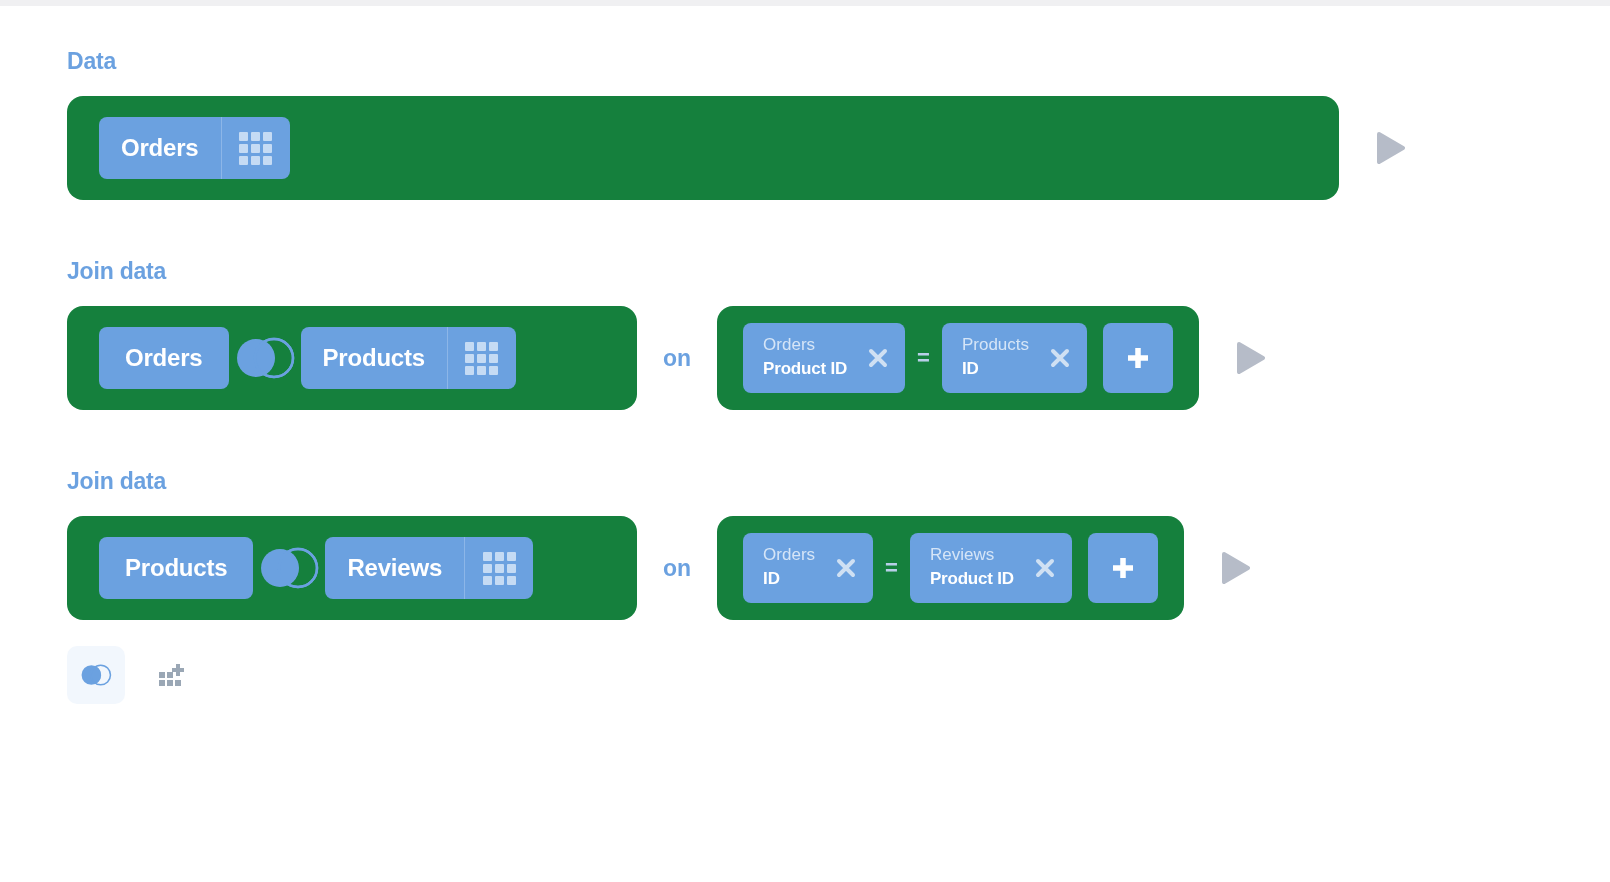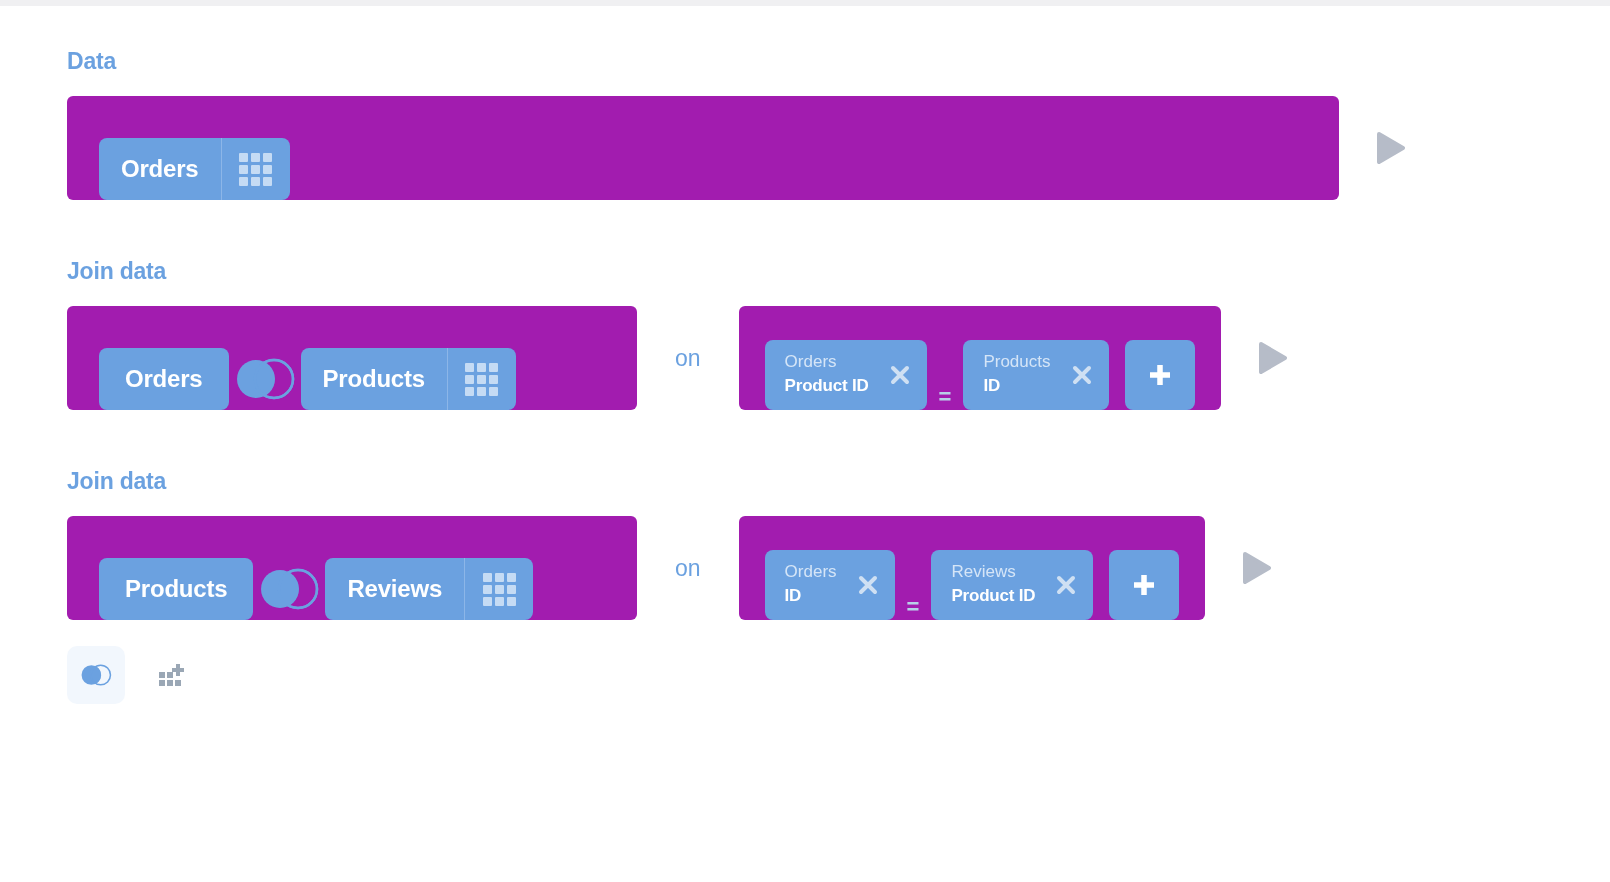--- a/index.html
+++ b/index.html
@@ -41,24 +41,24 @@
   }
 
   .step-body {
     display: flex;
     align-items: flex-start;
     padding-left: 55px;
     padding-right: 40px;
   }
 
   .panel {
-    background: #a21caf;
-    border-radius: 6px;
-    display: flex;
-    align-items: flex-end;
+    background: #15803d;
+    border-radius: 16px;
+    display: flex;
+    align-items: center;
   }
 
   
   .panel-source {
     min-height: 104px;
     padding: 0 30px 0 32px;
   }
   .panel-source.data-panel {
     width: 1272px;
     box-sizing: border-box;
@@ -124,22 +124,22 @@
     align-items: center;
     justify-content: center;
     width: 72px;
     height: 62px;
   }
 
   
   .on-word {
     color: #6ba1e0;
     font-size: 23px;
-    font-weight: normal;
-    margin: 0 38px;
+    font-weight: bold;
+    margin: 0 26px;
     line-height: 104px;
   }
 
   
   .panel-cond {
     min-height: 104px;
     padding: 0 26px;
     gap: 0;
   }
 

